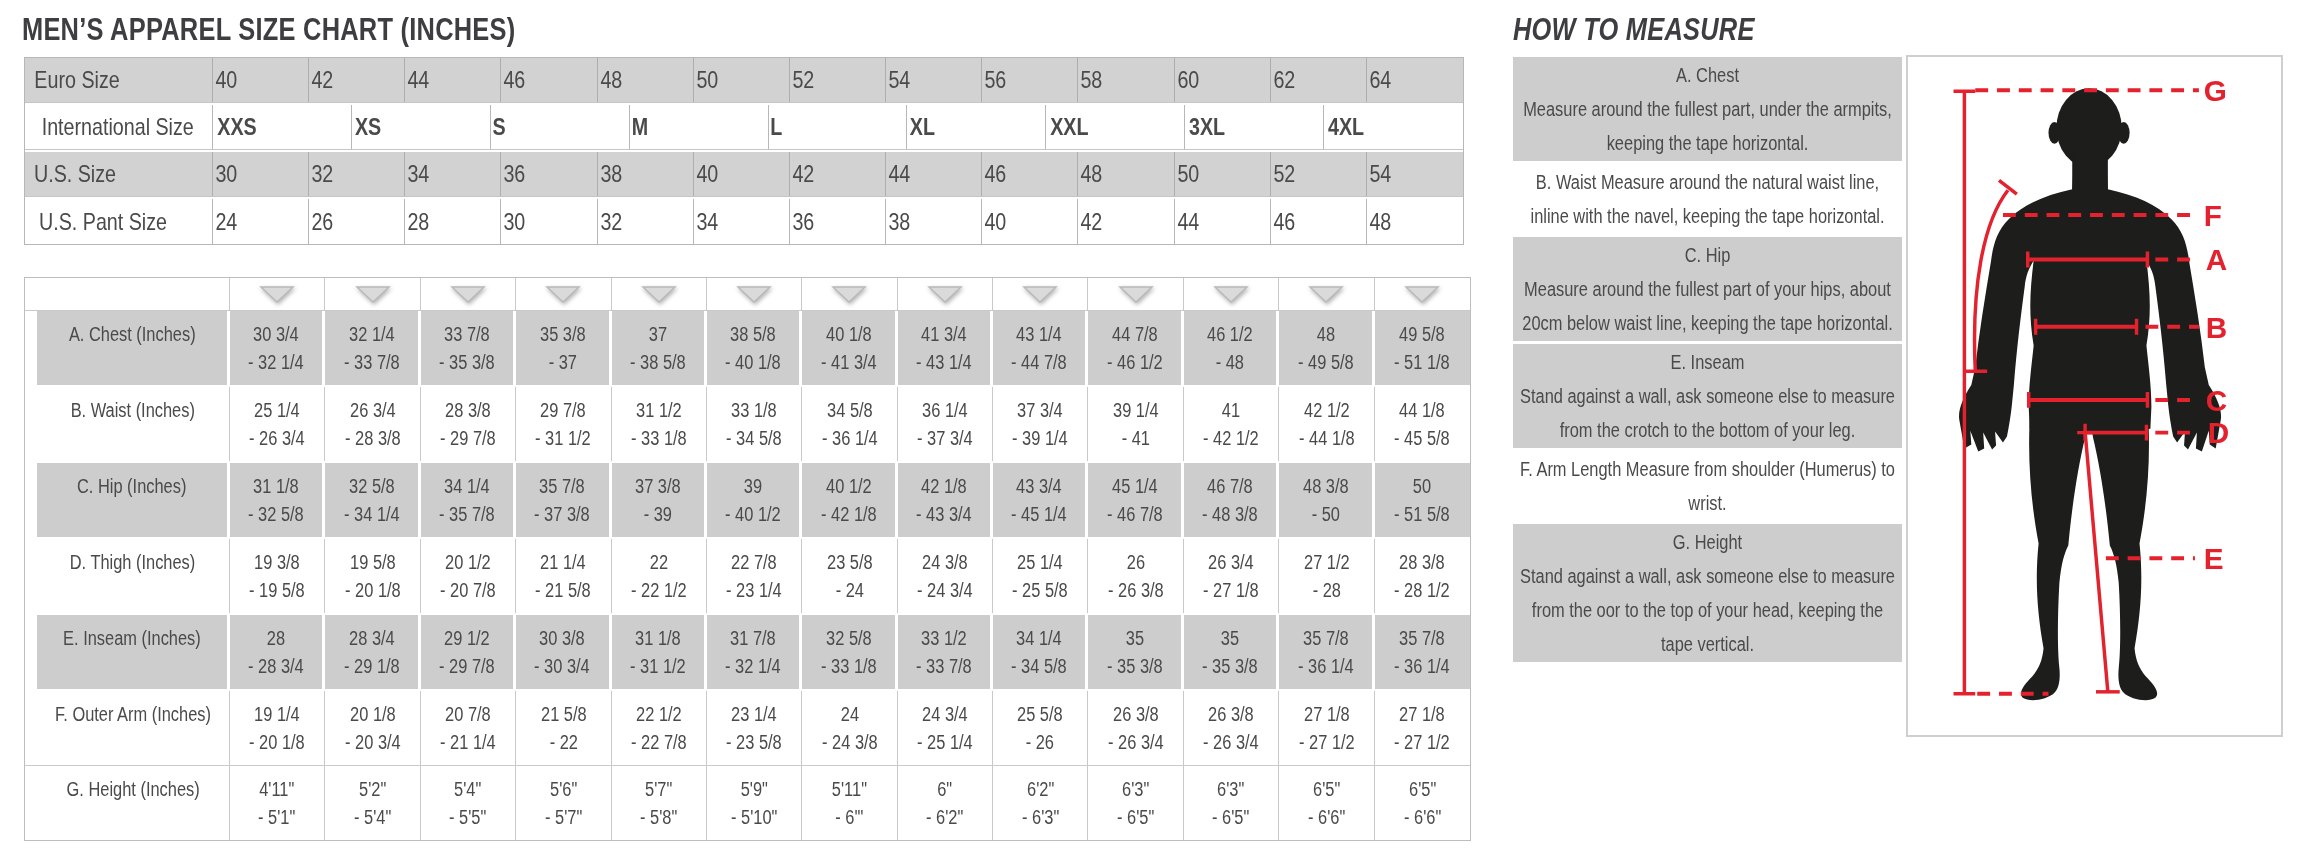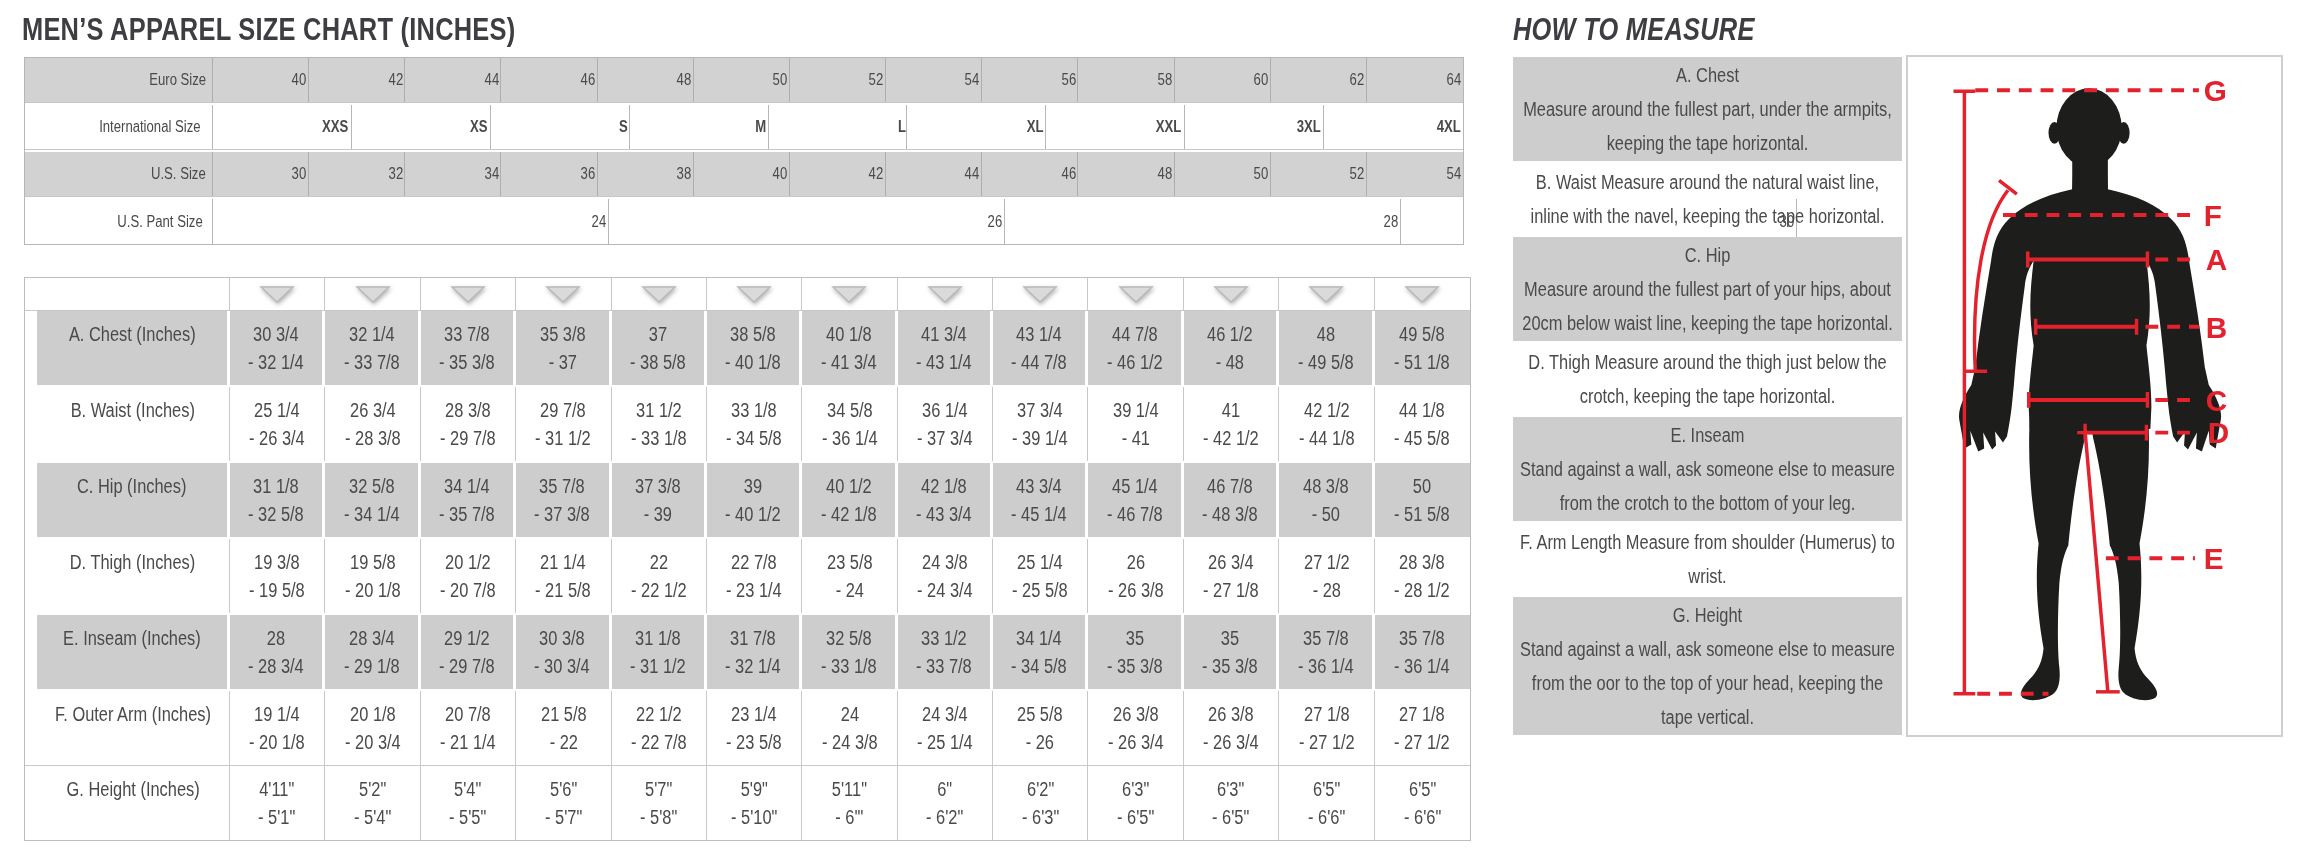--- a/index.html
+++ b/index.html
@@ -12,23 +12,23 @@
 
   .page-title { position: absolute; font-size: 31px; font-weight: bold; color: #3d3d42; letter-spacing: .3px; }
   .page-title .cx { transform-origin: left center; }
   #left-title  { left: 22px; top: 12px; }
   #right-title { left: 1513px; top: 12px; font-style: italic; }
 
   
   .size-table { position: absolute; left: 24px; top: 57px; width: 1440px;
     border: 1px solid #b7b7b7; background: #fff; }
   .s-row { display: grid; grid-template-columns: 188px repeat(117, 1fr); height: 45px; margin-bottom: 2px; }
-  .s-row:last-child { margin-bottom: 0; gap: 44px; }
-  .s-row .cell { display: flex; align-items: center; justify-content: flex-end;
-    font-size: 16px; border-right: 1px solid #b7b7b7; overflow: hidden; }
+  .s-row:last-child { margin-bottom: 0; }
+  .s-row .cell { display: flex; align-items: center; justify-content: flex-start;
+    font-size: 24px; border-right: 1px solid #b7b7b7; overflow: hidden; }
   .s-row .cell:last-child { border-right: none; }
   .s-row { border-bottom: 1px solid #c6c6c6; }
   .s-row:last-child { border-bottom: none; }
   .s-row.gray .cell { background: #d2d2d2; border-right-color: #aeaeae; }
   .span9  { grid-column: span 9; }
   .span13 { grid-column: span 13; font-weight: bold; }
 
   .td-artifact { position: absolute; left: 24px; top: 250px; font-size: 20px; color: #a16207; margin-top: 38px; }
 
   
@@ -437,26 +437,20 @@
         <div class="step-text">
           <div class="step-body">B. Waist Measure around the natural waist line,
 inline with the navel, keeping the tape horizontal.</div>
         </div>
       </div>
       <div class="step gray">
         <div class="step-text">
           <div class="step-heading">C. Hip</div>
           <div class="step-body">Measure around the fullest part of your hips, about
 20cm below waist line, keeping the tape horizontal.</div>
-        </div>
-      </div>
-      <div class="step white">
-        <div class="step-text">
-          <div class="step-body">D. Thigh Measure around the thigh just below the
-crotch, keeping the tape horizontal.</div>
         </div>
       </div>
       <div class="step gray">
         <div class="step-text">
           <div class="step-heading">E. Inseam</div>
           <div class="step-body">Stand against a wall, ask someone else to measure
 from the crotch to the bottom of your leg.</div>
         </div>
       </div>
       <div class="step white">

